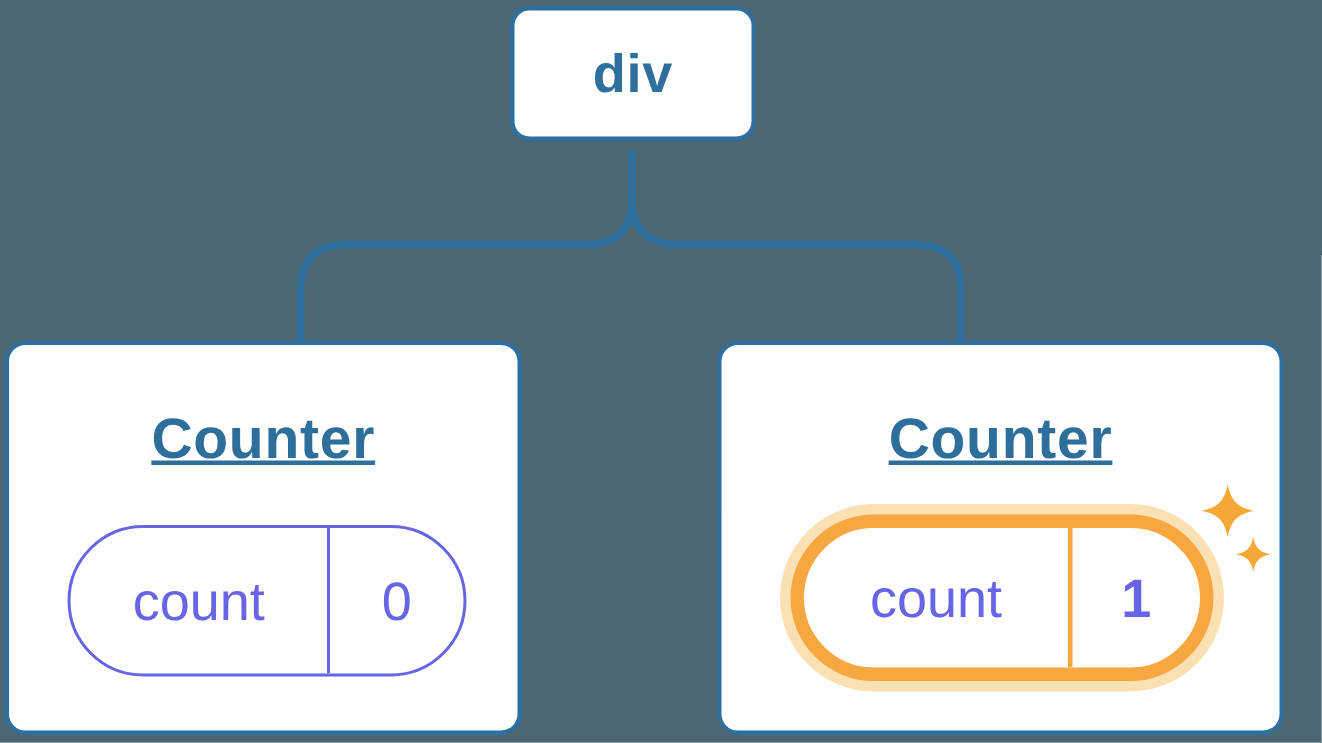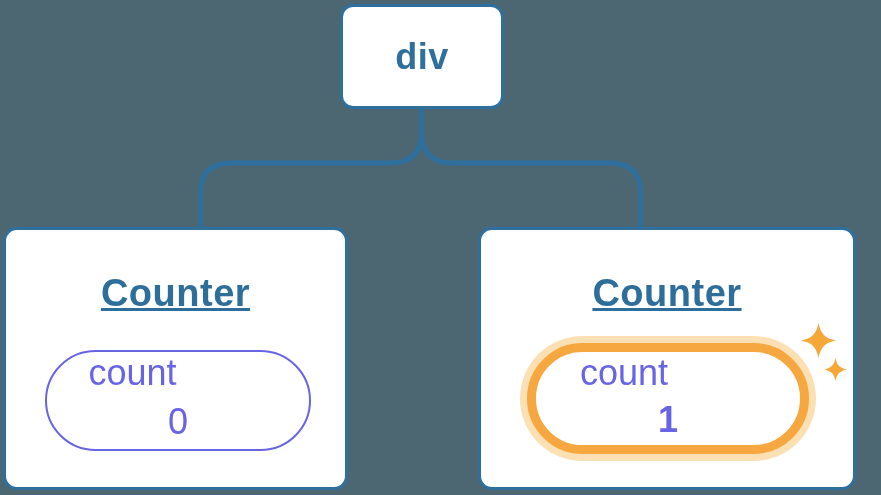--- a/index.html
+++ b/index.html
@@ -20,21 +20,21 @@
     width: 881px;
     height: 495px;
   }
   .node {
     position: absolute;
     background: #FFFFFF;
     border: 3px solid #2E6F9E;
   }
   .node-root {
     left: 340px; top: 4px;
-    width: 164px; height: 105px;
+    width: 164px; height: 90px;
     border-radius: 13px;
     display: flex; align-items: center; justify-content: center;
   }
   .node-root .node-label {
     font-size: 36px;
     font-weight: 600;
     color: #2F6F9D;
     letter-spacing: 0.5px;
   }
   .card {
@@ -57,21 +57,20 @@
     letter-spacing: 0.5px;
     text-decoration: underline;
   }
   .pill {
     position: absolute;
     display: flex;
     align-items: stretch;
     background: #FFFFFF;
     border-radius: 60px;
     overflow: hidden;
-    flex-direction: column;
   }
   .pill-plain {
     left: 39px; top: 120px;
     width: 266px; height: 101px;
     border: 2px solid #6764E5;
   }
   .pill-highlight {
     left: 46px; top: 113px;
     width: 282px; height: 111px;
     border: 9px solid #F7A73F;

